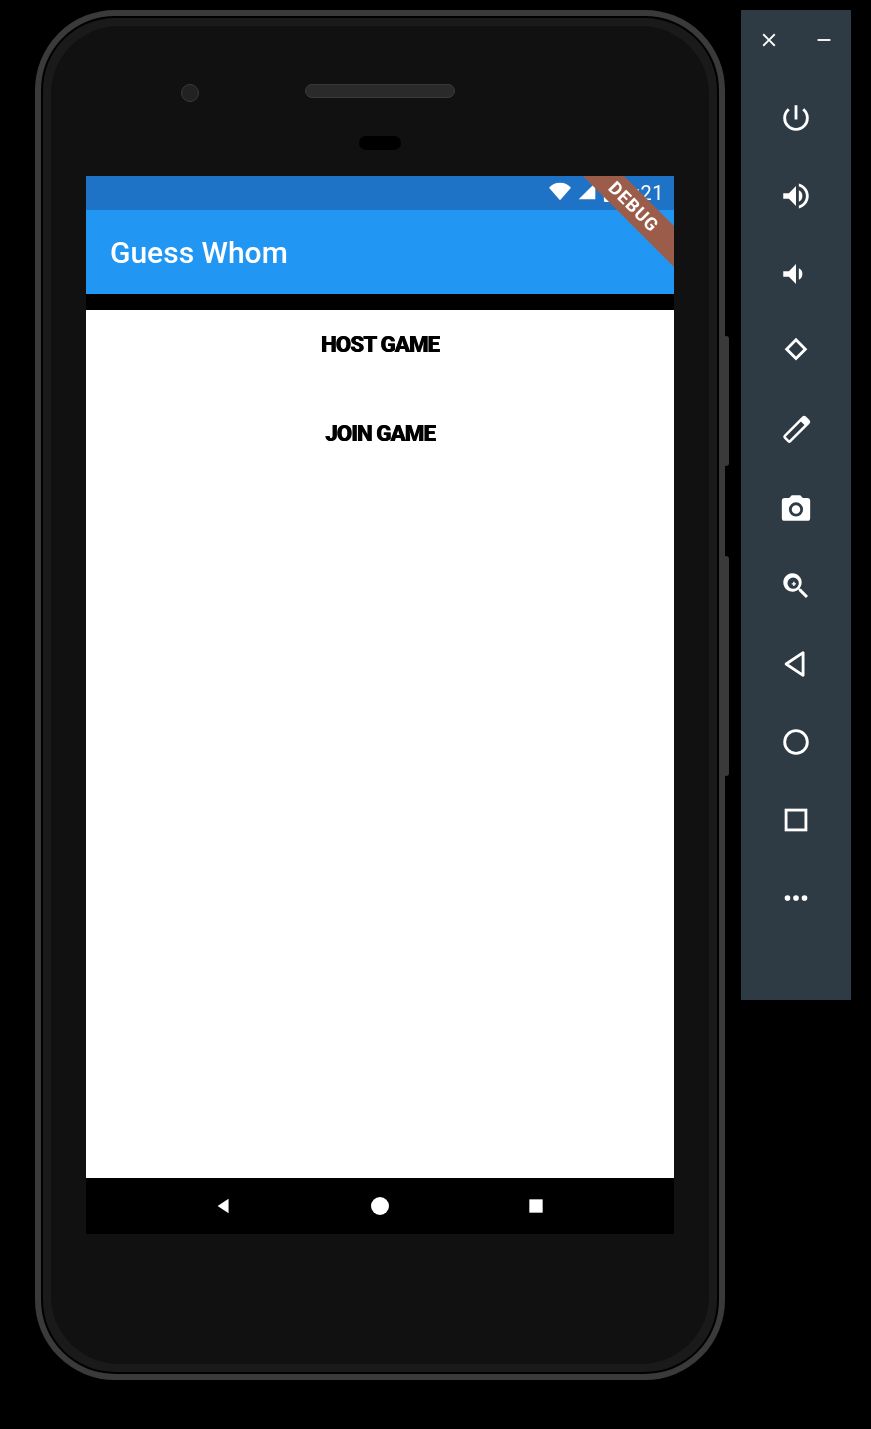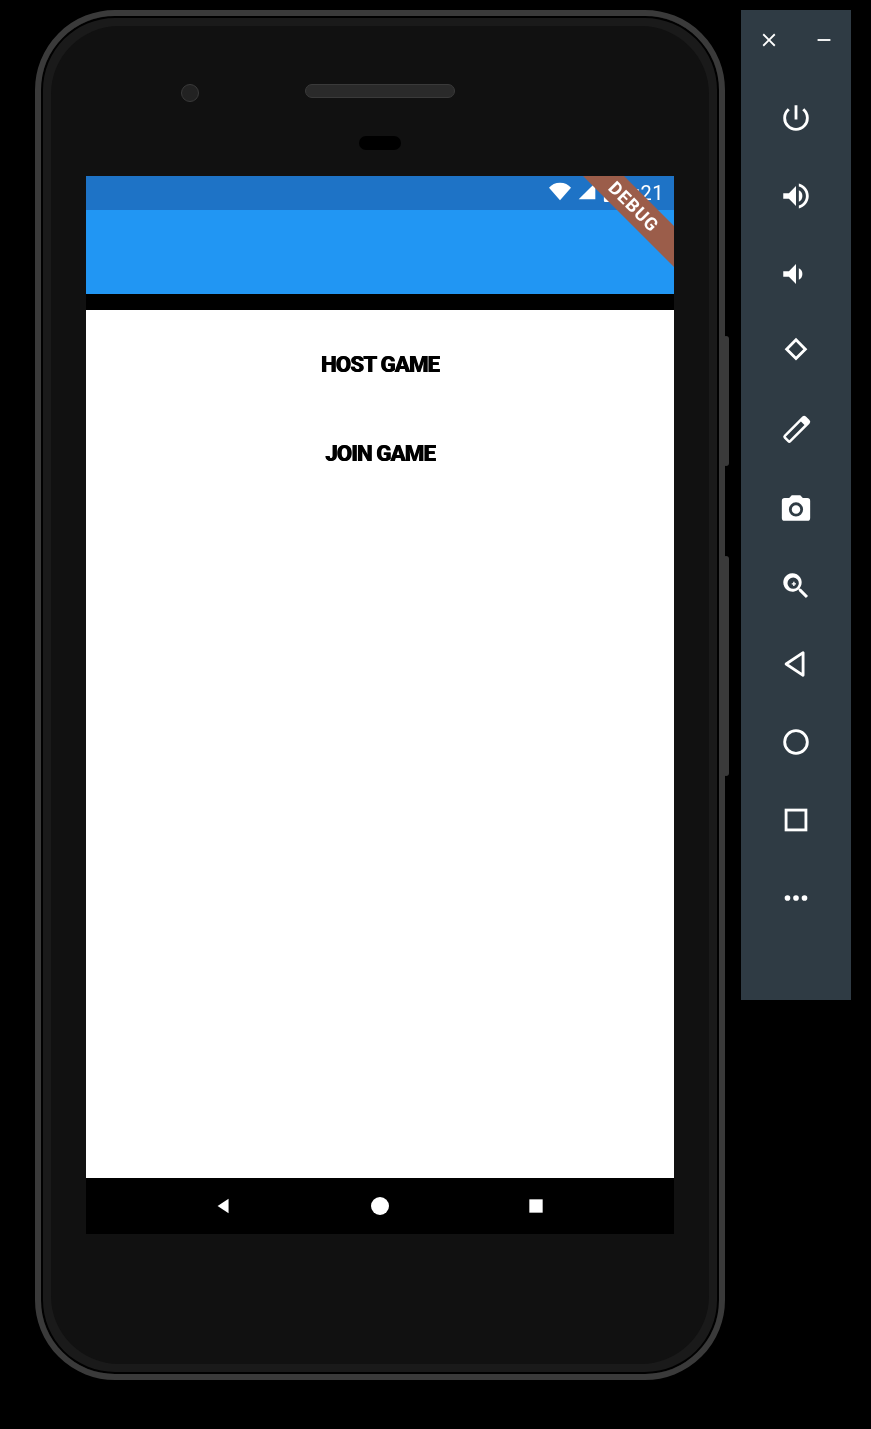--- a/index.html
+++ b/index.html
@@ -138,21 +138,20 @@
 
   .app-body {
     position: absolute;
     left: 0; right: 0;
     top: 134px; 
     bottom: 56px;
     background: #fff;
     display: flex;
     flex-direction: column;
     align-items: center;
-    padding-top: 20px;
   }
   .black-strip {
     position: absolute;
     left: 0; right: 0;
     top: 118px;
     height: 16px;
     background: #000;
   }
   .menu-btn {
     font-size: 22px;
@@ -284,20 +283,21 @@
           <svg width="14" height="22" viewBox="0 0 10 18">
               <rect x="0" y="2" width="10" height="16" rx="1" fill="#fff"></rect>
               <rect x="3" y="0" width="4" height="2" fill="#fff"></rect>
               <path d="M5 4 3 10h2l-1 4 3-6H5l1-4z" fill="#1e73c6"></path>
             </svg>
         </span>
         <span class="status-time">8:21</span>
       </div>
 
       <div class="appbar">
+        <div class="appbar-title">Guess Whom</div>
         <div class="debug-banner">DEBUG</div>
       </div>
 
       <div class="black-strip"></div>
 
       <div class="app-body">
         <div class="menu-btn">HOST GAME</div>
         <div class="menu-btn">JOIN GAME</div>
       </div>
 

